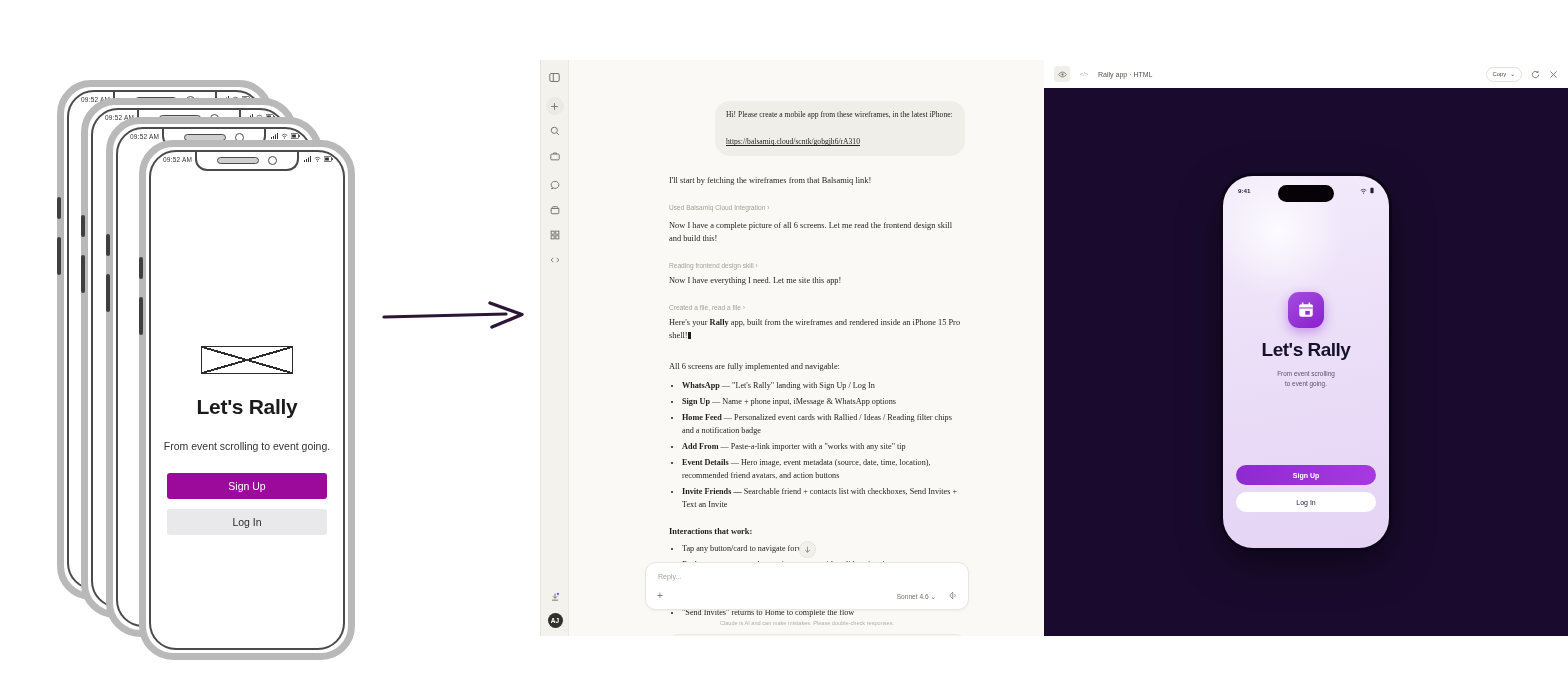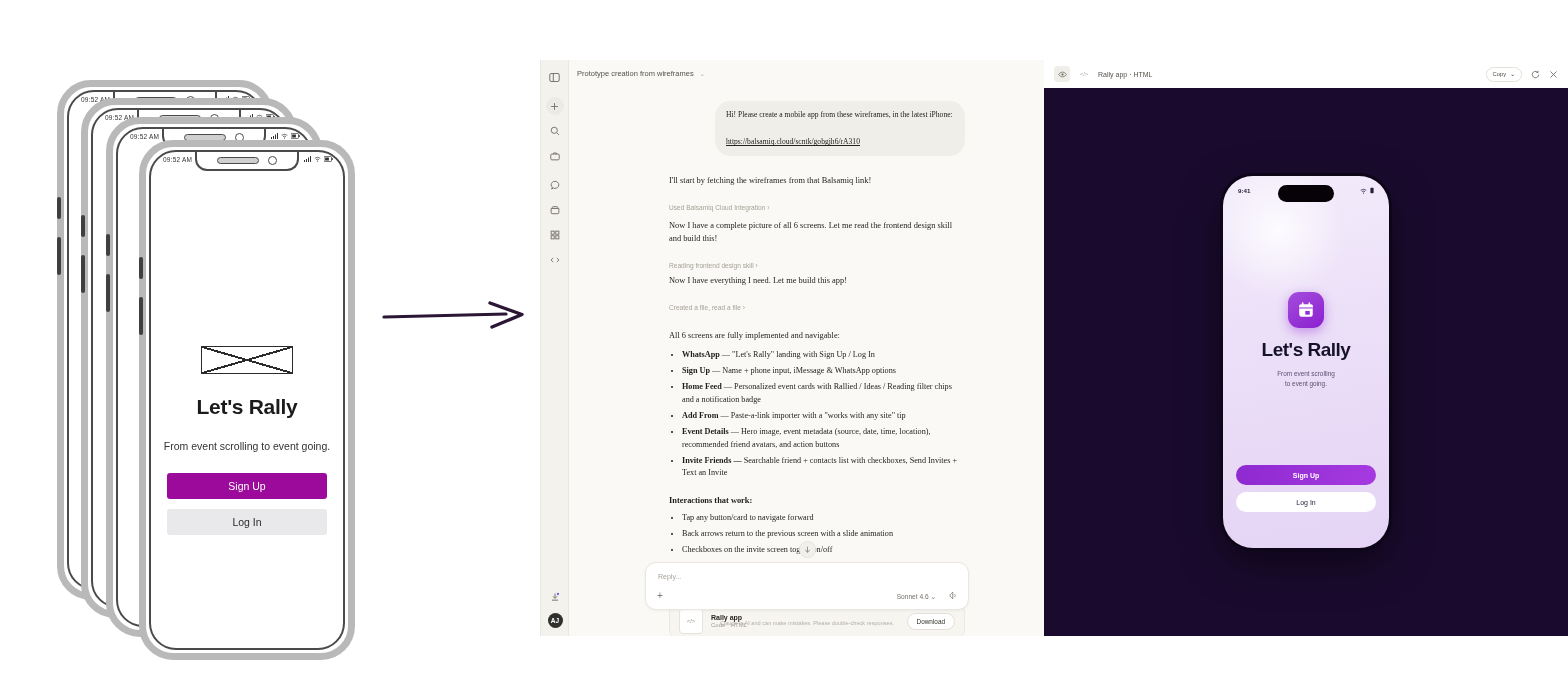--- a/index.html
+++ b/index.html
@@ -328,48 +328,45 @@
             <path d="M6.5 2v6"></path>
             <path d="M3.8 5.6 6.5 8.3 9.2 5.6"></path>
             <path d="M2.5 10.6h8"></path>
             <circle cx="10.3" cy="2.6" r="1.5" fill="#6b63e0" stroke="none"></circle>
           </svg>
       </div>
       <div id="avatar">AJ</div>
     </div>
   </div>
 
-  <div id="chat-topbar">
-    <span id="chat-title">Prototype creation from wireframes</span>
-    <span id="chat-chev">⌄</span>
-  </div>
 
   <div id="chat-scroll">
     <div id="chat-inner">
 
       <div id="user-bubble">
         <span>Hi! Please create a mobile app from these wireframes, in the latest iPhone:</span>
         <a id="user-link" href="#">https://balsamiq.cloud/scntk/gobgjh6/rA310</a>
       </div>
 
       <p class="msg-p">I'll start by fetching the wireframes from that Balsamiq link!</p>
 
       <div class="tool-row">
         <span>Used Balsamiq Cloud Integration</span> <span>›</span>
       </div>
       <p class="msg-p" style="margin-top:8px">Now I have a complete picture of all 6 screens. Let me read the frontend design skill and build this!</p>
 
       <div class="tool-row">
         <span>Reading frontend design skill</span> <span>›</span>
       </div>
-      <p class="msg-p" style="margin-top:0">Now I have everything I need. Let me build this app!</p>
+      <p class="msg-p" style="margin-top:0">Now I have everything I need. Let me site this app!</p>
 
       <div class="tool-row">
         <span>Created a file, read a file</span> <span>›</span>
       </div>
+      <p class="msg-p" style="margin-top:0"><span>Here's your </span><b>Rally</b><span> app, built from the wireframes and rendered inside an iPhone 15 Pro shell!</span><span class="cursor-blk"></span></p>
 
       <p class="msg-p">All 6 screens are fully implemented and navigable:</p>
       <ul class="msg-ul">
         <li><b>WhatsApp</b><span> — "Let's Rally" landing with Sign Up / Log In</span></li>
         <li><b>Sign Up</b><span> — Name + phone input, iMessage &amp; WhatsApp options</span></li>
         <li><b>Home Feed</b><span> — Personalized event cards with Rallied / Ideas / Reading filter chips and a notification badge</span></li>
         <li><b>Add From</b><span> — Paste-a-link importer with a "works with any site" tip</span></li>
         <li><b>Event Details</b><span> — Hero image, event metadata (source, date, time, location), recommended friend avatars, and action buttons</span></li>
         <li><b>Invite Friends —</b><span> Searchable friend + contacts list with checkboxes, Send Invites + Text an Invite</span></li>
       </ul>

